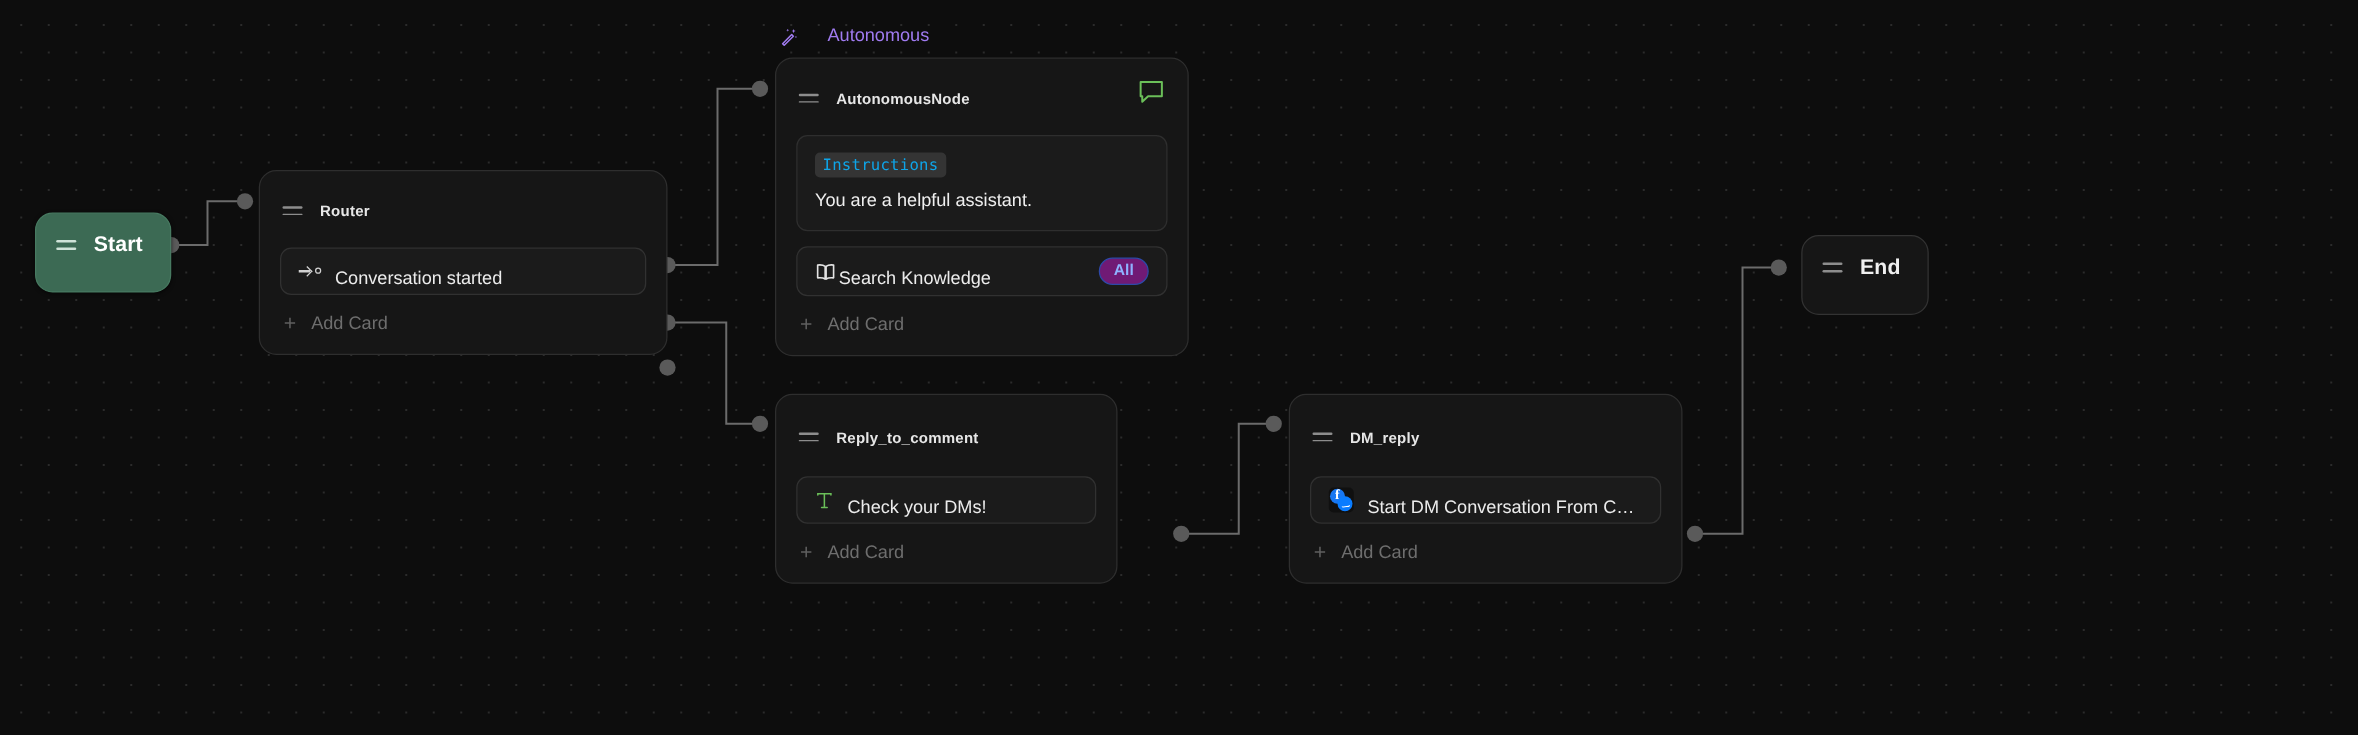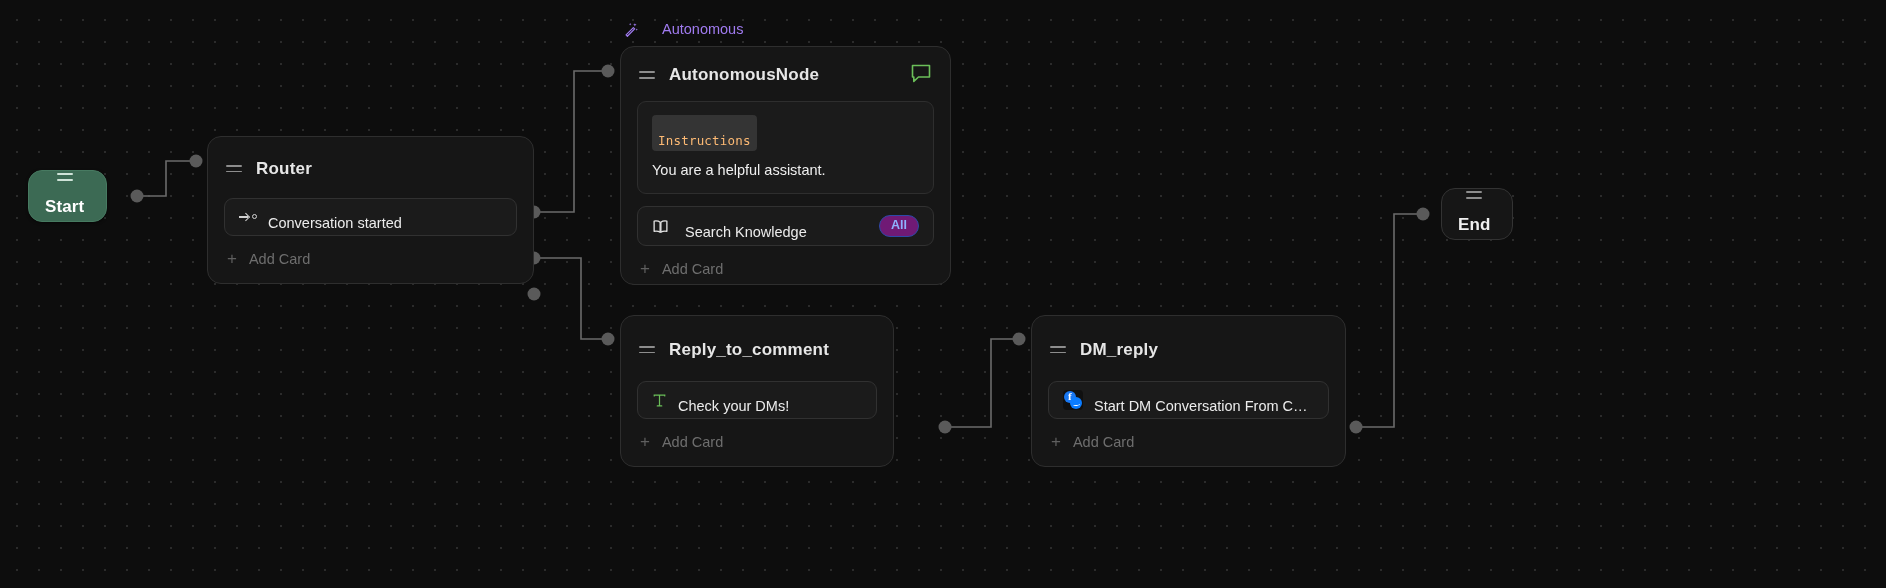--- a/index.html
+++ b/index.html
@@ -51,24 +51,23 @@
     box-sizing: border-box;
     border-radius: 14px;
   }
 
   
   .pill {
     display: flex;
     align-items: center;
     gap: 14px;
     padding: 0 22px 12px 16px;
-    height: 52px;
+    height: 64px;
     border-radius: 14px;
     box-sizing: border-box;
-    flex-direction: column;
   }
   .pill .pill-label {
     font-size: 17px;
     font-weight: bold;
     color: #ffffff;
     letter-spacing: .1px;
   }
   .node-start {
     background: #3c6a54;
     border: 1px solid #477a61;
@@ -110,21 +109,21 @@
   .group-head {
     display: flex;
     align-items: center;
     gap: 14px;
     padding: 18px 18px 0 18px;
     height: 54px;
     box-sizing: border-box;
     position: relative;
   }
   .group-title {
-    font-size: 17px;
+    font-size: 12px;
     font-weight: bold;
     color: #e6e6e6;
     letter-spacing: .2px;
     white-space: nowrap;
   }
   .group-body {
     padding: 16px 16px 0 16px;
     display: flex;
     flex-direction: column;
     gap: 12px;
@@ -199,36 +198,36 @@
   
   .instr-card {
     background: #1b1b1b;
     border: 1px solid #2e2e2e;
     border-radius: 9px;
     padding: 13px 14px 15px 14px;
   }
   .instr-tag {
     display: inline-block;
     background: #343434;
-    color: #fdba74;
+    color: #0ea5e9;
     font-family: "DejaVu Sans Mono", "Liberation Mono", monospace;
     font-size: 12.5px;
-    padding: 18px 6px 3px 6px;
+    padding: 2px 6px 3px 6px;
     border-radius: 4px;
     letter-spacing: .2px;
   }
   .instr-text {
     margin-top: 11px;
     font-size: 14.5px;
     color: #efefef;
   }
 
   
   .kn-card { justify-content: space-between; min-height: 40px; }
-  .kn-left { display: flex; align-items: center; gap: 16px; }
+  .kn-left { display: flex; align-items: center; gap: 2px; }
   .badge-all {
     background: #701a75;
     border: 1px solid #2d49a8;
     color: #8fb2ff;
     font-size: 12.5px;
     font-weight: bold;
     border-radius: 11px;
     padding: 3px 11px 4px 11px;
     line-height: 1;
   }

